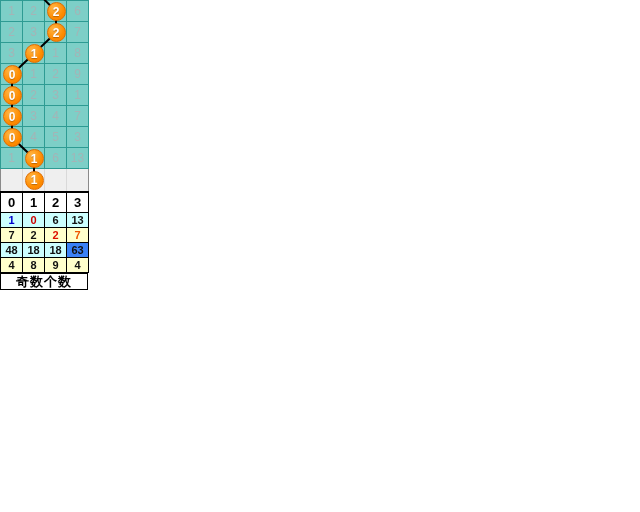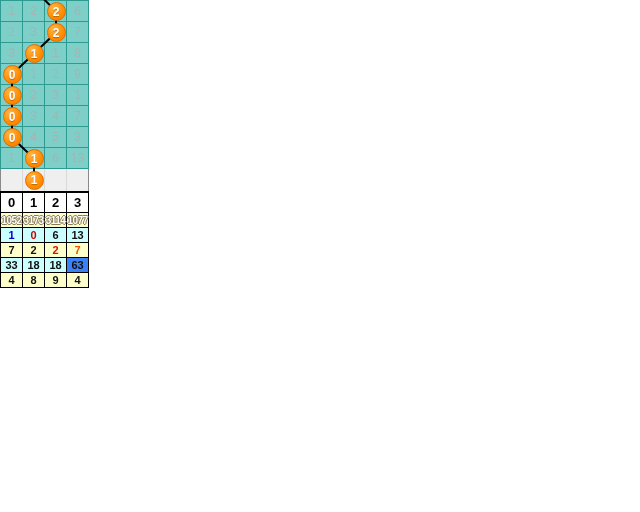--- a/index.html
+++ b/index.html
@@ -123,51 +123,48 @@
         <div class="pcell"></div>
         <div class="pcell"></div>
       </div>
     <div id="header" class="header">
         <div class="hcell">0</div>
         <div class="hcell">1</div>
         <div class="hcell">2</div>
         <div class="hcell">3</div>
       </div>
     <div id="stats">
-        <div class="srow outlined">
-          <div class="scell" style="background: rgb(255, 255, 204); color: rgb(255, 255, 255);">1052</div>
-          <div class="scell" style="background: rgb(255, 255, 204); color: rgb(255, 255, 255);">3173</div>
-          <div class="scell" style="background: rgb(255, 255, 204); color: rgb(255, 255, 255);">3114</div>
-          <div class="scell" style="background: rgb(255, 255, 204); color: rgb(255, 255, 255);">1077</div>
-        </div>
         <div class="srow">
           <div class="scell" style="background: rgb(204, 255, 255); color: rgb(0, 0, 204);">1</div>
           <div class="scell" style="background: rgb(204, 255, 255); color: rgb(204, 0, 0);">0</div>
           <div class="scell" style="background: rgb(204, 255, 255); color: rgb(17, 17, 17);">6</div>
           <div class="scell" style="background: rgb(204, 255, 255); color: rgb(17, 17, 17);">13</div>
         </div>
         <div class="srow">
           <div class="scell" style="background: rgb(255, 255, 204); color: rgb(17, 17, 17);">7</div>
           <div class="scell" style="background: rgb(255, 255, 204); color: rgb(17, 17, 17);">2</div>
           <div class="scell" style="background: rgb(255, 255, 204); color: rgb(221, 17, 0);">2</div>
           <div class="scell" style="background: rgb(255, 255, 204); color: rgb(238, 85, 0);">7</div>
         </div>
         <div class="srow">
-          <div class="scell" style="background: rgb(204, 255, 255); color: rgb(17, 17, 17);">33</div>
+          <div class="scell" style="background: rgb(204, 255, 255); color: rgb(17, 17, 17);">48</div>
           <div class="scell" style="background: rgb(204, 255, 255); color: rgb(17, 17, 17);">18</div>
           <div class="scell" style="background: rgb(204, 255, 255); color: rgb(17, 17, 17);">18</div>
           <div class="scell" style="background: #3b82f6; color: rgb(17, 17, 17);">63</div>
         </div>
         <div class="srow">
           <div class="scell" style="background: rgb(255, 255, 204); color: rgb(17, 17, 17);">4</div>
           <div class="scell" style="background: rgb(255, 255, 204); color: rgb(17, 17, 17);">8</div>
           <div class="scell" style="background: rgb(255, 255, 204); color: rgb(17, 17, 17);">9</div>
           <div class="scell" style="background: rgb(255, 255, 204); color: rgb(17, 17, 17);">4</div>
         </div>
       </div>
+    <div class="title-row">
+      <span>奇数个数</span>
+    </div>
     <div id="overlay" class="overlay">
         <svg width="89" height="191">
           <polyline points="34,-11 56,11.5 56,32.5 34,53.5 12,74.5 12,95.5 12,116.5 12,137.5 34,158.5 34,180" fill="none" stroke="#000000" stroke-width="2"></polyline>
         </svg>
         <div class="ball" style="left: 46.5px; top: 2px;">2</div>
         <div class="ball" style="left: 46.5px; top: 23px;">2</div>
         <div class="ball" style="left: 24.5px; top: 44px;">1</div>
         <div class="ball" style="left: 2.5px; top: 65px;">0</div>
         <div class="ball" style="left: 2.5px; top: 86px;">0</div>
         <div class="ball" style="left: 2.5px; top: 107px;">0</div>

